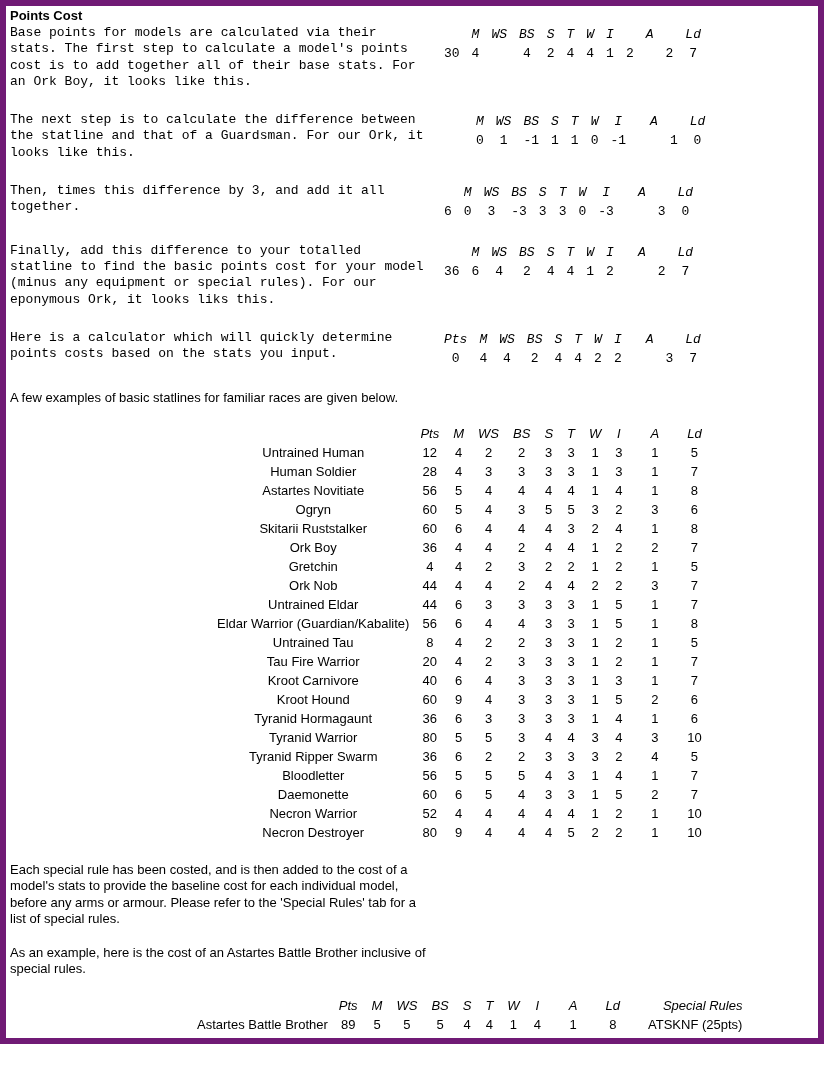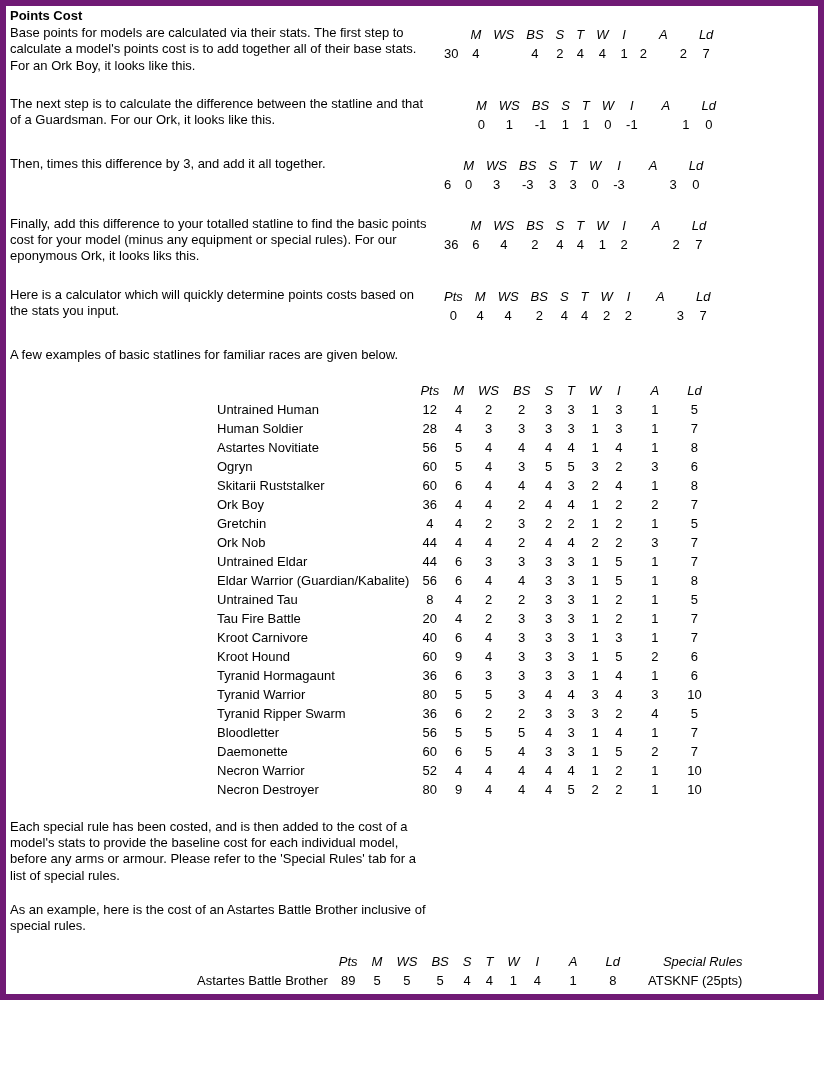--- a/index.html
+++ b/index.html
@@ -17,20 +17,21 @@
     padding: 2px 4px 4px 4px;
   }
   .title {
     font-weight: bold;
     margin-bottom: 2px;
   }
   .block {
     display: flex;
     align-items: flex-start;
     margin-bottom: 22px;
+    font-family: Liberation Mono, monospace;
   }
   .desc {
     width: 420px;
     flex-shrink: 0;
     line-height: 1.25;
   }
   .stat-table {
     border-collapse: collapse;
     margin-left: 8px;
   }
@@ -52,21 +53,21 @@
   }
   .examples-table th, .examples-table td {
     text-align: center;
     padding: 2px 7px;
     font-weight: normal;
   }
   .examples-table th {
     font-style: italic;
   }
   .examples-table .rowlabel {
-    text-align: left;
+    text-align: center;
     padding-right: 4px;
     white-space: nowrap;
   }
   .para {
     width: 420px;
     line-height: 1.25;
     margin-bottom: 18px;
   }
   .final-table {
     border-collapse: collapse;
@@ -454,21 +455,21 @@
             <td>3</td>
             <td>3</td>
             <td>1</td>
             <td>2</td>
             <td></td>
             <td>1</td>
             <td></td>
             <td>5</td>
           </tr>
           <tr>
-            <td class="rowlabel">Tau Fire Battle</td>
+            <td class="rowlabel">Tau Fire Warrior</td>
             <td>20</td>
             <td>4</td>
             <td>2</td>
             <td>3</td>
             <td>3</td>
             <td>3</td>
             <td>1</td>
             <td>2</td>
             <td></td>
             <td>1</td>

